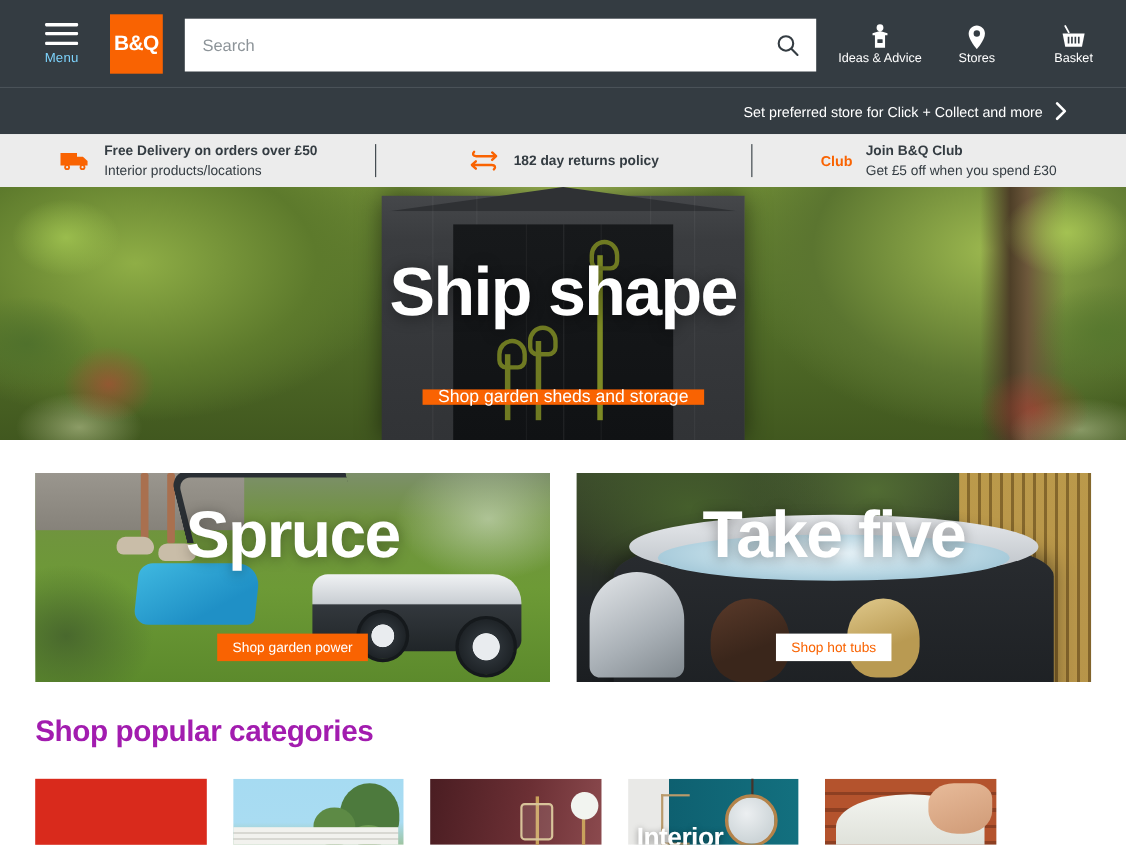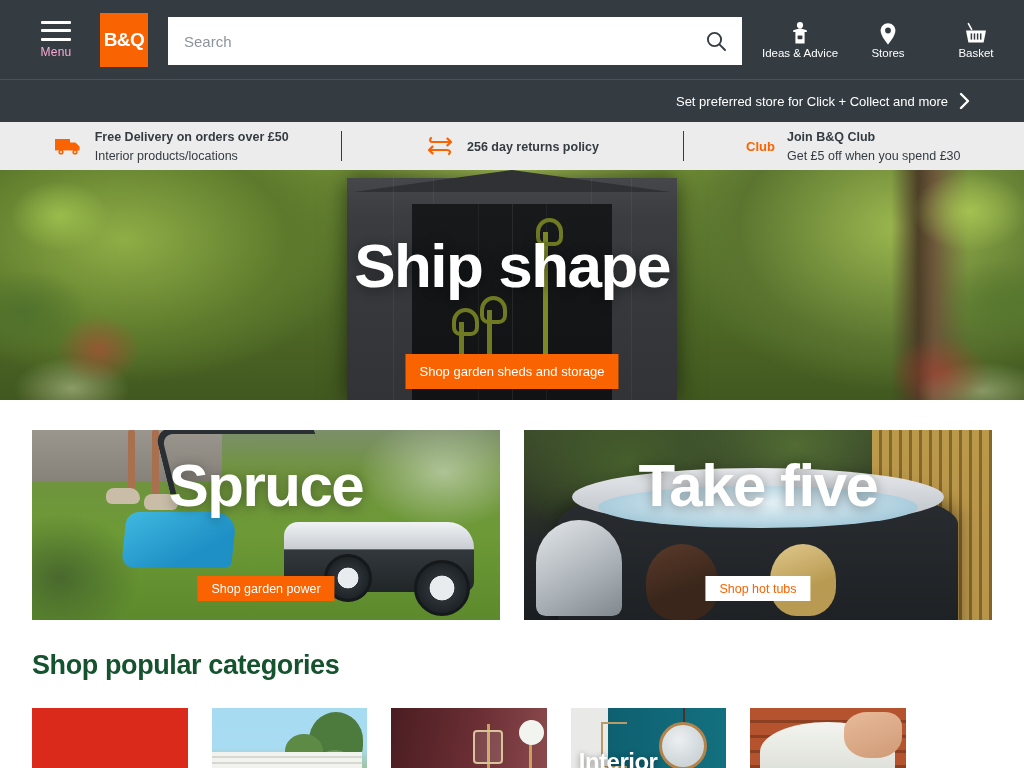--- a/index.html
+++ b/index.html
@@ -24,21 +24,21 @@
     width: 56px;
     margin-left: 28px;
     display: flex;
     flex-direction: column;
     align-items: center;
     justify-content: center;
     cursor: pointer;
   }
   .burger { width: 30px; height: 20px; display: flex; flex-direction: column; justify-content: space-between; }
   .burger i { display: block; height: 3px; background: #ffffff; border-radius: 1px; }
-  .menu-label { color: #f9a8d4; font-size: 12px; margin-top: 4px; letter-spacing: .2px; }
+  .menu-label { color: #7dd3fc; font-size: 12px; margin-top: 4px; letter-spacing: .2px; }
 
   .logo {
     width: 48px; height: 54px;
     background: #f96302;
     margin-left: 16px;
     display: flex; align-items: center; justify-content: center;
     color: #ffffff; font-size: 19px; font-weight: bold;
     letter-spacing: -0.5px;
     cursor: pointer;
   }
@@ -210,25 +210,25 @@
     font-size: 62px;
     font-weight: bold;
     letter-spacing: -1.5px;
     line-height: 1;
     text-shadow: 0 2px 14px rgba(0,0,0,.45);
   }
   .hero-cta {
     position: absolute;
     left: 50%; transform: translateX(-50%);
     top: 354px;
-    height: 35px;
+    height: 14px;
     padding: 0 14px;
     background: #f96302;
     color: #ffffff;
-    font-size: 13px;
+    font-size: 16px;
     display: flex; align-items: center; justify-content: center;
     border: none; cursor: pointer;
     font-family: "Liberation Sans", sans-serif;
     white-space: nowrap;
   }
 
   
   .promos {
     position: absolute; left: 0; top: 430px;
     width: 1024px; height: 190px;
@@ -354,21 +354,21 @@
     border-radius: 44px 44px 10px 10px;
   }
   .bather {
     position: absolute; top: 62px;
     border-radius: 50% 50% 40% 40%;
   }
 
   
   .cats-head {
     position: absolute; left: 32px; top: 650px;
-    font-size: 27px; font-weight: bold; color: #14532d;
+    font-size: 27px; font-weight: bold; color: #a21caf;
     letter-spacing: -.4px;
     text-align: center;
   }
   .cat-row {
     position: absolute; left: 32px; top: 708px;
     width: 874px; height: 60px;
     display: flex; gap: 24px;
   }
   .cat-tile {
     position: relative;
@@ -529,21 +529,21 @@
   <div class="usp">
     <span class="usp-ic">
       <svg width="28" height="22" viewBox="0 0 28 22" fill="none" stroke="#f96302" stroke-width="2.2">
         <path d="M24 7 L7 7 C4 7 3 5 5 3" stroke-linecap="round"></path>
         <path d="M21.4 3.6 L25 7 L21.4 10.4" stroke-linecap="round" stroke-linejoin="round"></path>
         <path d="M4 15 L21 15 C24 15 25 17 23 19" stroke-linecap="round"></path>
         <path d="M6.6 11.6 L3 15 L6.6 18.4" stroke-linecap="round" stroke-linejoin="round"></path>
       </svg>
     </span>
     <span>
-      <span class="usp-l1">256 day returns policy</span>
+      <span class="usp-l1">182 day returns policy</span>
     </span>
   </div>
 
   <div class="usp">
     <span class="usp-club">Club</span>
     <span>
       <span class="usp-l1">Join B&amp;Q Club</span><br>
       <span class="usp-l2">Get £5 off when you spend £30</span>
     </span>
   </div>

